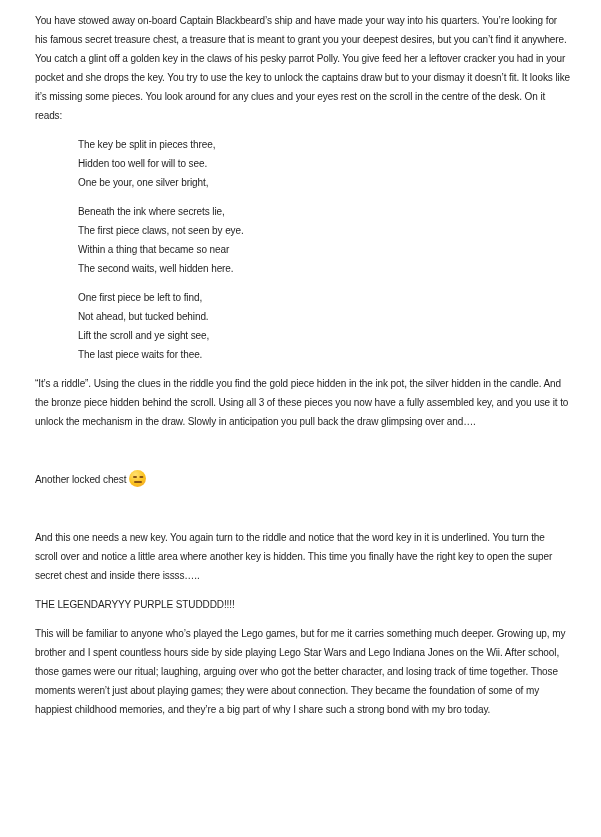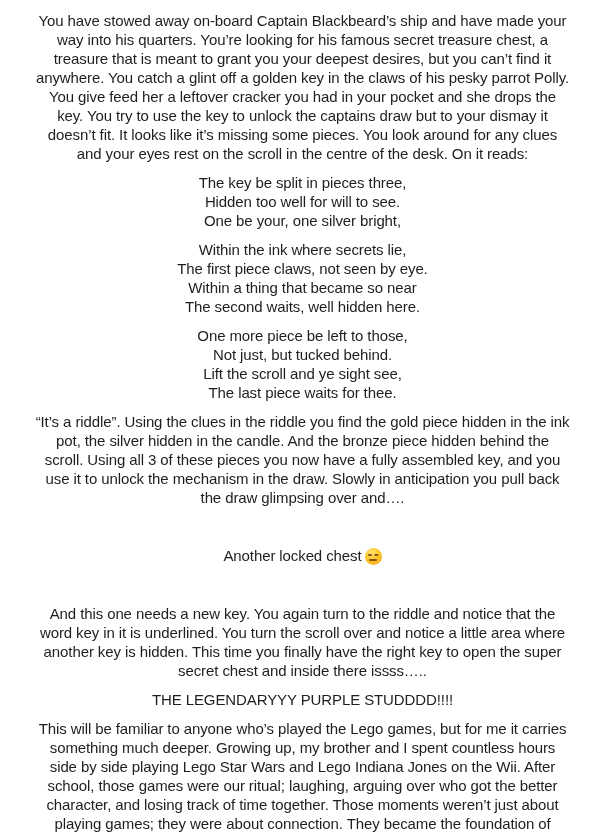--- a/index.html
+++ b/index.html
@@ -7,32 +7,32 @@
     padding: 0;
     background: #ffffff;
   }
   .page {
     width: 601px;
     height: 837px;
     box-sizing: border-box;
     background: #ffffff;
     padding: 11px 31px 0 35px;
     font-family: "Liberation Sans", sans-serif;
-    font-size: 15px;
+    font-size: 10px;
     line-height: 19px;
     color: #1e1e1e;
     letter-spacing: -0.1px;
     overflow: hidden;
-    text-align: center;
   }
   .para {
     margin: 0 0 10px 0;
   }
   .vline {
     display: block;
+    margin-left: 43px;
   }
   .spacer {
     height: 29px;
   }
   .chest-line {
     white-space: nowrap;
   }
   .emoji {
     display: inline-block;
     width: 17px;
@@ -72,29 +72,29 @@
 
   <p class="para">You have stowed away on-board Captain Blackbeard’s ship and have made your way into his quarters. You’re looking for his famous secret treasure chest, a treasure that is meant to grant you your deepest desires, but you can’t find it anywhere. You catch a glint off a golden key in the claws of his pesky parrot Polly. You give feed her a leftover cracker you had in your pocket and she drops the key. You try to use the key to unlock the captains draw but to your dismay it doesn’t fit. It looks like it’s missing some pieces. You look around for any clues and your eyes rest on the scroll in the centre of the desk. On it reads:</p>
 
   <p class="para">
     <span class="vline">The key be split in pieces three,</span>
     <span class="vline">Hidden too well for will to see.</span>
     <span class="vline">One be your, one silver bright,</span>
   </p>
 
   <p class="para">
-    <span class="vline">Within the ink where secrets lie,</span>
+    <span class="vline">Beneath the ink where secrets lie,</span>
     <span class="vline">The first piece claws, not seen by eye.</span>
     <span class="vline">Within a thing that became so near</span>
     <span class="vline">The second waits, well hidden here.</span>
   </p>
 
   <p class="para">
-    <span class="vline">One more piece be left to those,</span>
-    <span class="vline">Not just, but tucked behind.</span>
+    <span class="vline">One first piece be left to find,</span>
+    <span class="vline">Not ahead, but tucked behind.</span>
     <span class="vline">Lift the scroll and ye sight see,</span>
     <span class="vline">The last piece waits for thee.</span>
   </p>
 
   <p class="para">“It’s a riddle”. Using the clues in the riddle you find the gold piece hidden in the ink pot, the silver hidden in the candle. And the bronze piece hidden behind the scroll. Using all 3 of these pieces you now have a fully assembled key, and you use it to unlock the mechanism in the draw. Slowly in anticipation you pull back the draw glimpsing over and….</p>
 
   <div class="spacer"></div>
 
   <p class="para chest-line"><span>Another locked chest</span><span class="emoji"></span></p>
 

